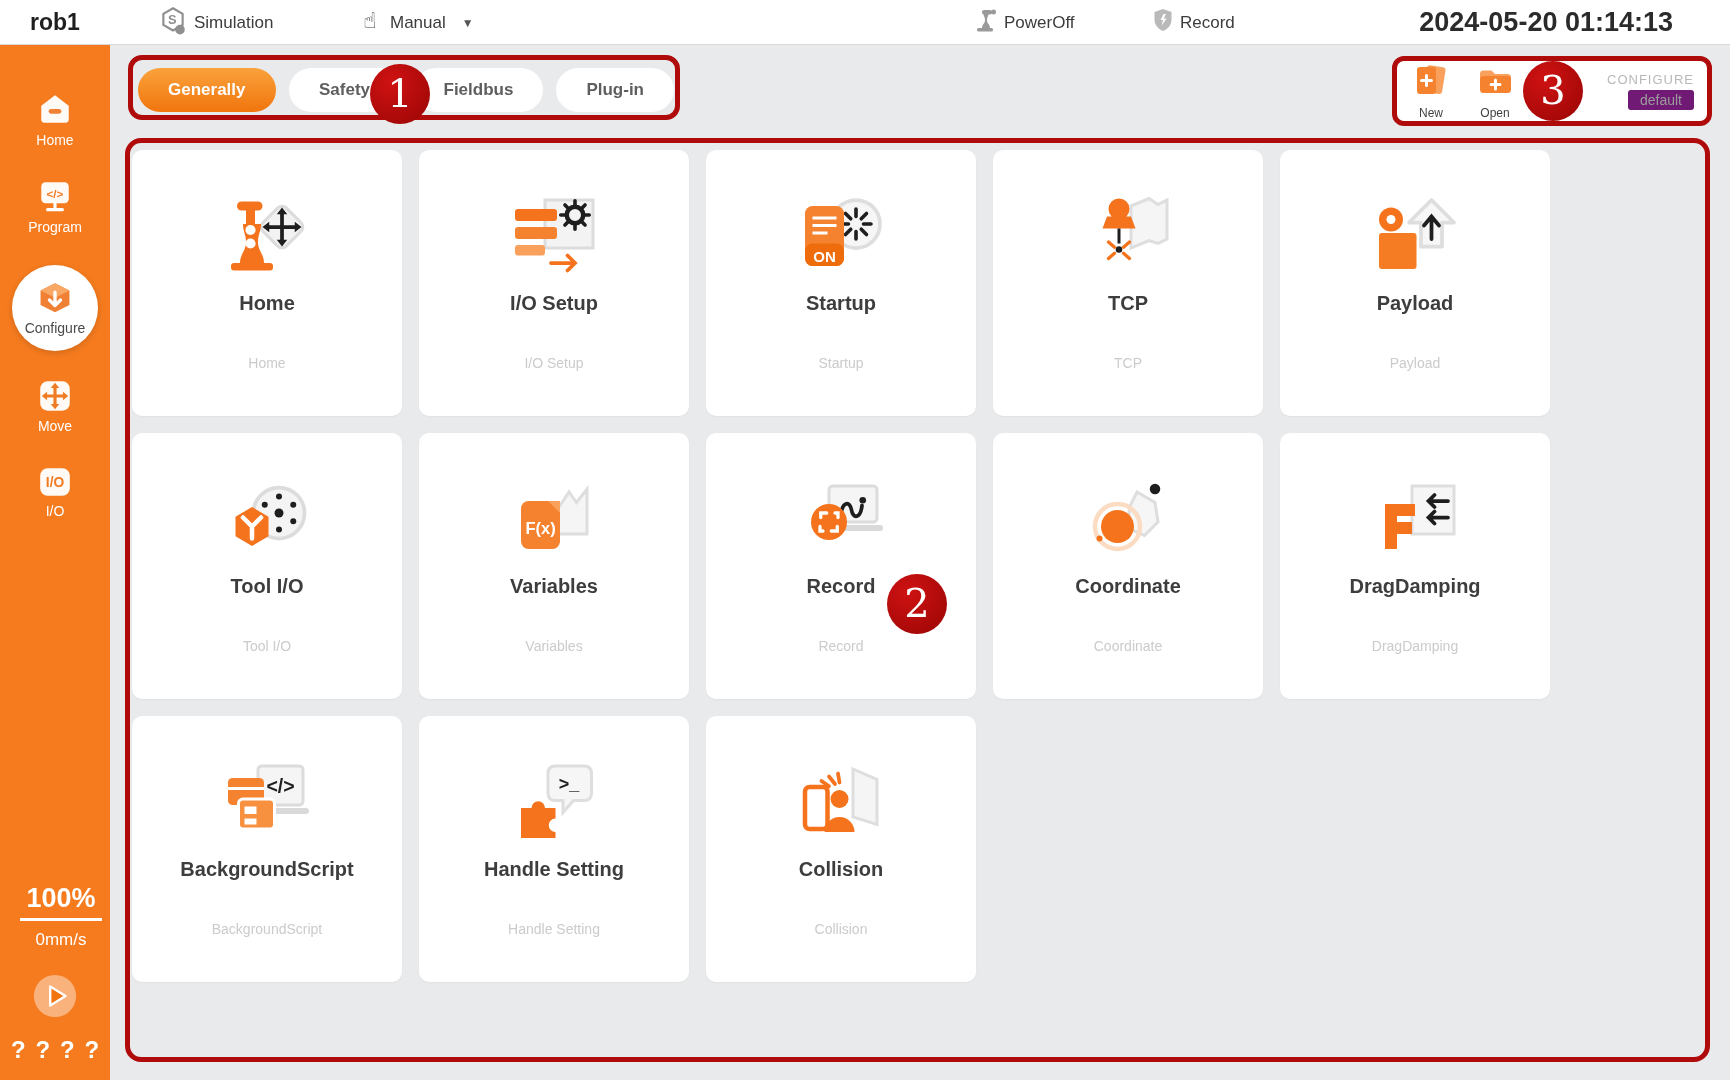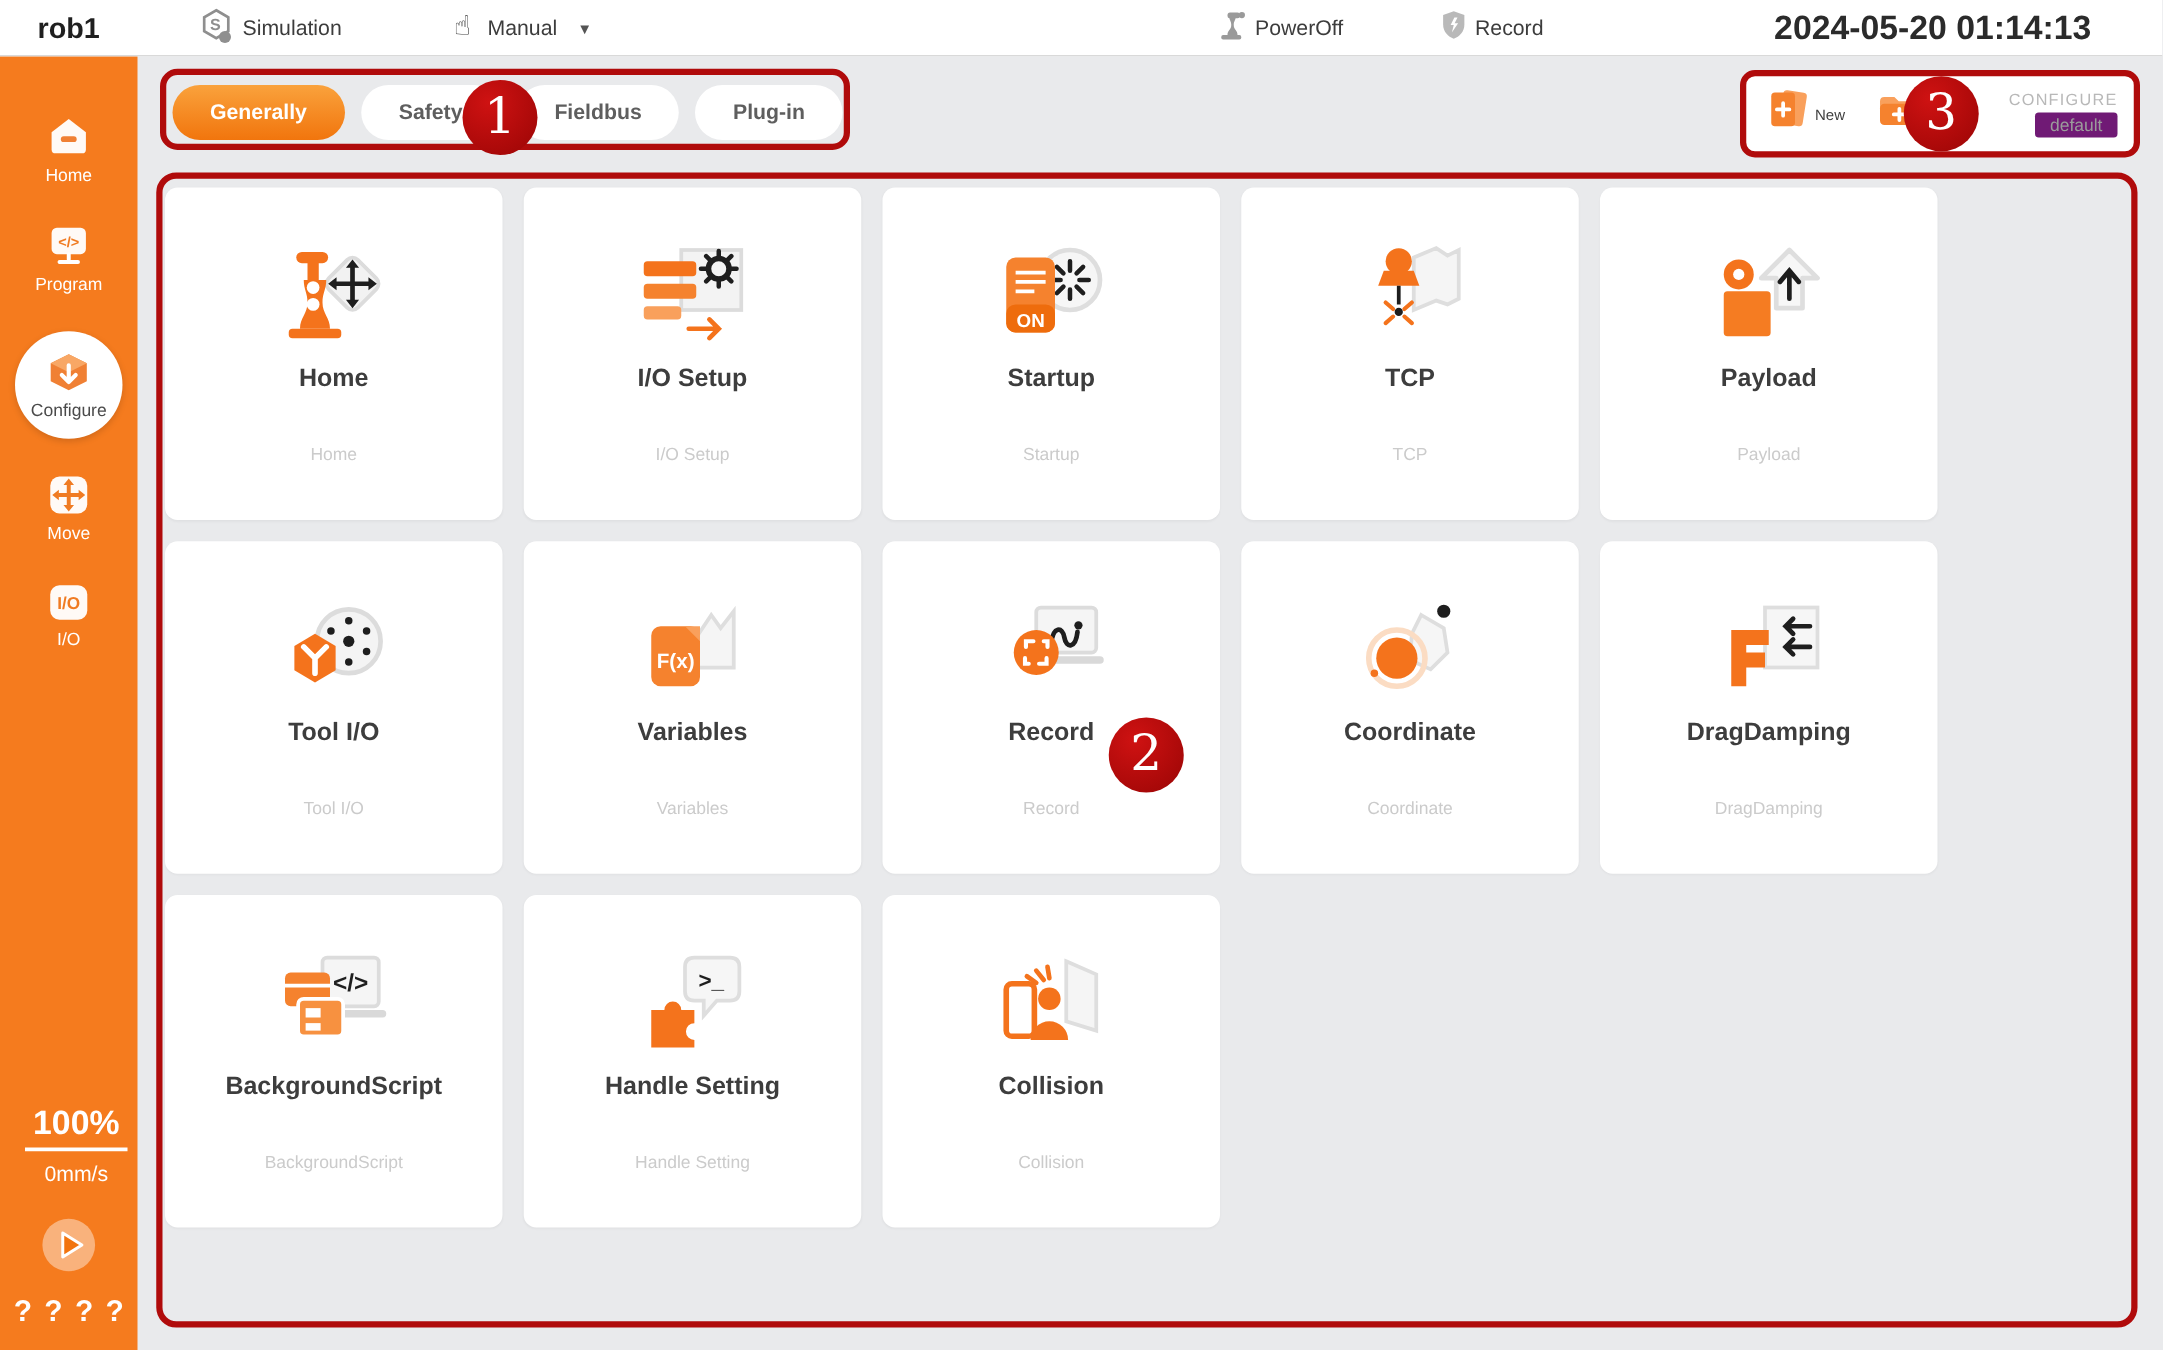--- a/index.html
+++ b/index.html
@@ -36,21 +36,21 @@
   
   #content { position:absolute; left:110px; top:45px; width:1620px; height:1035px; background:#e9eaec; }
 
   
   #tabs { position:absolute; left:28px; top:23px; display:flex; gap:13px; }
   .tab { height:44px; border-radius:22px; background:#fff; color:#5e5e5e; font-size:17px; font-weight:bold; display:flex; align-items:center; justify-content:center; padding:0 30px; min-width:112px; cursor:pointer; }
   .tab.active { background:linear-gradient(180deg,#faa23c,#f1750d); color:#fff; }
 
   
   #config-panel { position:absolute; left:1286px; top:15px; width:312px; height:62px; background:#fff; border-radius:8px; display:flex; align-items:center; padding:0 14px; gap:22px; }
-  .tool-btn { display:flex; flex-direction:row; align-items:center; cursor:pointer; }
+  .tool-btn { display:flex; flex-direction:column; align-items:center; cursor:pointer; }
   .tool-btn .tool-label { font-size:12px; color:#3f3f3f; margin-top:1px; }
   #config-meta { margin-left:auto; display:flex; flex-direction:column; align-items:flex-end; gap:3px; }
   #config-section { font-size:13px; color:#b8b8b8; letter-spacing:1px; }
   #config-current { font-size:14px; color:#9b9b9b; background:#701a75; border-radius:3px; padding:2px 12px; cursor:pointer; }
 
   
   #grid { position:absolute; left:22px; top:105px; display:grid; grid-template-columns:repeat(5,270px); grid-auto-rows:266px; gap:17px; }
   .card { background:#fff; border-radius:10px; text-align:center; padding-top:36px; cursor:pointer; box-shadow:0 1px 2px rgba(0,0,0,.04); }
   .card-icon { display:flex; height:96px; align-items:center; justify-content:center; }
   .card-title { margin-top:10px; font-size:20px; font-weight:bold; color:#3d3d3d; }

